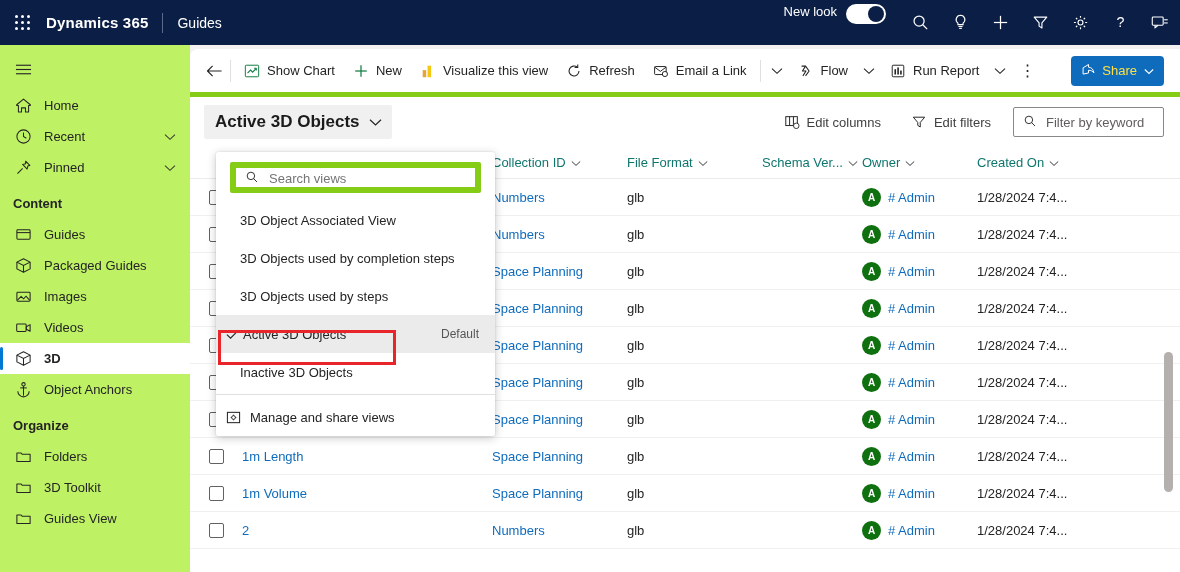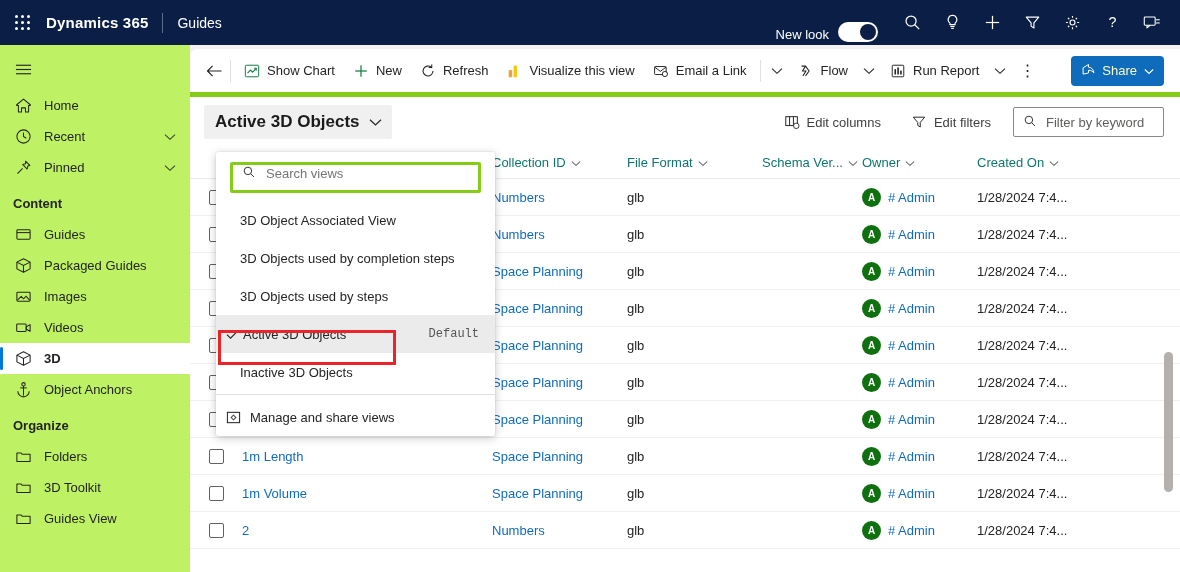--- a/index.html
+++ b/index.html
@@ -20,21 +20,21 @@
     background:#0b1f46;
     display:flex; align-items:center;
     color:#ffffff;
   }
   .waffle { width:46px; display:flex; align-items:center; justify-content:center; cursor:pointer; }
   .waffle-grid { display:grid; grid-template-columns:repeat(3,4px); grid-template-rows:repeat(3,4px); gap:2px; }
   .waffle-grid i { display:block; width:3px; height:3px; background:#ffffff; border-radius:50%; }
   #brand-title { font-size:15px; font-weight:bold; letter-spacing:.2px; margin-right:14px; }
   .hdr-divider { width:1px; height:20px; background:#5b6b8c; margin-right:14px; }
   #app-name { font-size:14px; font-weight:normal; color:#ffffff; }
-  #header-right { margin-left:auto; display:flex; align-items:flex-end; padding-right:8px; }
+  #header-right { margin-left:auto; display:flex; align-items:flex-start; }
   #newlook-label { font-size:13px; margin-right:9px; }
   #newlook-toggle {
     width:40px; height:20px; border-radius:10px; background:#ffffff;
     position:relative; cursor:pointer; margin-right:14px;
   }
   #newlook-toggle::after {
     content:""; position:absolute; right:2px; top:2px;
     width:16px; height:16px; border-radius:50%; background:#0b1f46;
   }
   .hdr-icon {
@@ -90,21 +90,21 @@
   }
   .cmd-btn .cmd-ico { margin-right:7px; display:flex; align-items:center; }
   .cmd-split { width:1px; height:22px; background:#e1dfdd; margin:0 4px; }
   .cmd-caret { width:24px; height:32px; display:flex; align-items:center; justify-content:center; cursor:pointer; border-radius:3px;}
   #overflow-btn {
     width:30px; height:32px; display:flex; align-items:center; justify-content:center;
     cursor:pointer; border-radius:3px; font-size:16px; color:#242424; letter-spacing:0;
   }
   #share-button {
     margin-left:auto; margin-right:16px;
-    height:30px; background:#0f6cbd; color:#fef9c3; border-radius:4px;
+    height:30px; background:#0f6cbd; color:#fde047; border-radius:4px;
     display:flex; align-items:center; padding:0 10px; cursor:pointer; font-size:13px;
   }
   #share-button .cmd-ico { margin-right:6px; }
 
   
   #view-bar {
     height:50px; display:flex; align-items:center; padding-left:14px; position:relative;
   }
   #view-selector {
     display:flex; align-items:center; height:34px; padding:0 10px 0 11px;
@@ -164,35 +164,35 @@
   }
 
   
   #view-flyout {
     position:absolute; left:216px; top:152px; width:279px;
     background:#ffffff; border-radius:2px;
     box-shadow:0 2px 10px rgba(0,0,0,.22), 0 0 2px rgba(0,0,0,.14);
     padding:10px 0 0 0; z-index:30;
   }
   #view-search {
-    margin:0 14px 8px 14px; height:31px; border:3px solid #84cc16; border-radius:2px;
-    display:flex; align-items:flex-start; padding-left:9px;
+    margin:0 14px 8px 14px; height:31px; border:6px solid #84cc16; border-radius:2px;
+    display:flex; align-items:flex-end; padding-left:9px;
   }
   #view-search input {
     border:none; outline:none; font-family:inherit; font-size:13px;
     margin-left:8px; width:195px; background:transparent;
   }
   #view-search input::placeholder { color:#757575; }
   .view-opt {
     height:38px; display:flex; align-items:center; padding-left:24px;
     cursor:pointer; font-size:13px; color:#242424; position:relative;
   }
   .view-opt.current { background:#ebebeb; padding-left:8px; }
   .view-opt .check { width:16px; margin-right:3px; display:flex; align-items:center; justify-content:center; }
-  .view-opt .default-tag { margin-left:auto; margin-right:16px; color:#555; font-size:12px;font-family:Liberation Mono, monospace; }
+  .view-opt .default-tag { margin-left:auto; margin-right:16px; color:#555; font-size:12px; }
   #flyout-sep { height:1px; background:#e1dfdd; margin:3px 0; }
   .view-opt.manage { padding-left:8px; }
   .view-opt.manage .manage-ico { width:18px; margin-right:8px; display:flex; align-items:center; justify-content:center; }
   #highlight-box {
     position:absolute; left:218px; top:330px; width:178px; height:35px;
     border:3px solid #e8252a; z-index:40; pointer-events:none;
   }
 </style>
 </head>
 <body>
@@ -434,35 +434,35 @@
             <line x1="9" y1="2.5" x2="9" y2="15.5" stroke="#107c41" stroke-width="1.4"></line>
             <line x1="2.5" y1="9" x2="15.5" y2="9" stroke="#107c41" stroke-width="1.4"></line>
           </svg>
       </span>
       <span>New</span>
     </div>
 
     <div class="cmd-btn">
       <span class="cmd-ico">
         <svg width="16" height="16" viewBox="0 0 18 18">
-            <path d="M14.6 9a5.6 5.6 0 1 1-1.9-4.2" fill="none" stroke="#242424" stroke-width="1.2"></path>
-            <path d="M13.2 1.6v3.5H9.7" fill="none" stroke="#242424" stroke-width="1.2"></path>
-          </svg>
-      </span>
-      <span>Refresh</span>
+            <rect x="3" y="8" width="4" height="8" fill="#e8a33d"></rect>
+            <rect x="8.5" y="3" width="4" height="13" fill="#f2c811"></rect>
+          </svg>
+      </span>
+      <span>Visualize this view</span>
     </div>
 
     <div class="cmd-btn">
       <span class="cmd-ico">
         <svg width="16" height="16" viewBox="0 0 18 18">
-            <rect x="3" y="8" width="4" height="8" fill="#e8a33d"></rect>
-            <rect x="8.5" y="3" width="4" height="13" fill="#f2c811"></rect>
-          </svg>
-      </span>
-      <span>Visualize this view</span>
+            <path d="M14.6 9a5.6 5.6 0 1 1-1.9-4.2" fill="none" stroke="#242424" stroke-width="1.2"></path>
+            <path d="M13.2 1.6v3.5H9.7" fill="none" stroke="#242424" stroke-width="1.2"></path>
+          </svg>
+      </span>
+      <span>Refresh</span>
     </div>
 
     <div class="cmd-btn">
       <span class="cmd-ico">
         <svg width="16" height="16" viewBox="0 0 18 18">
             <rect x="1.8" y="4" width="13" height="9" rx="1" fill="none" stroke="#242424" stroke-width="1.1"></rect>
             <path d="M1.8 4.6 8.3 9.4l6.5-4.8" fill="none" stroke="#242424" stroke-width="1.1"></path>
             <circle cx="13.4" cy="12.4" r="2.9" fill="#fff" stroke="#242424" stroke-width="1.1"></circle>
           </svg>
       </span>

